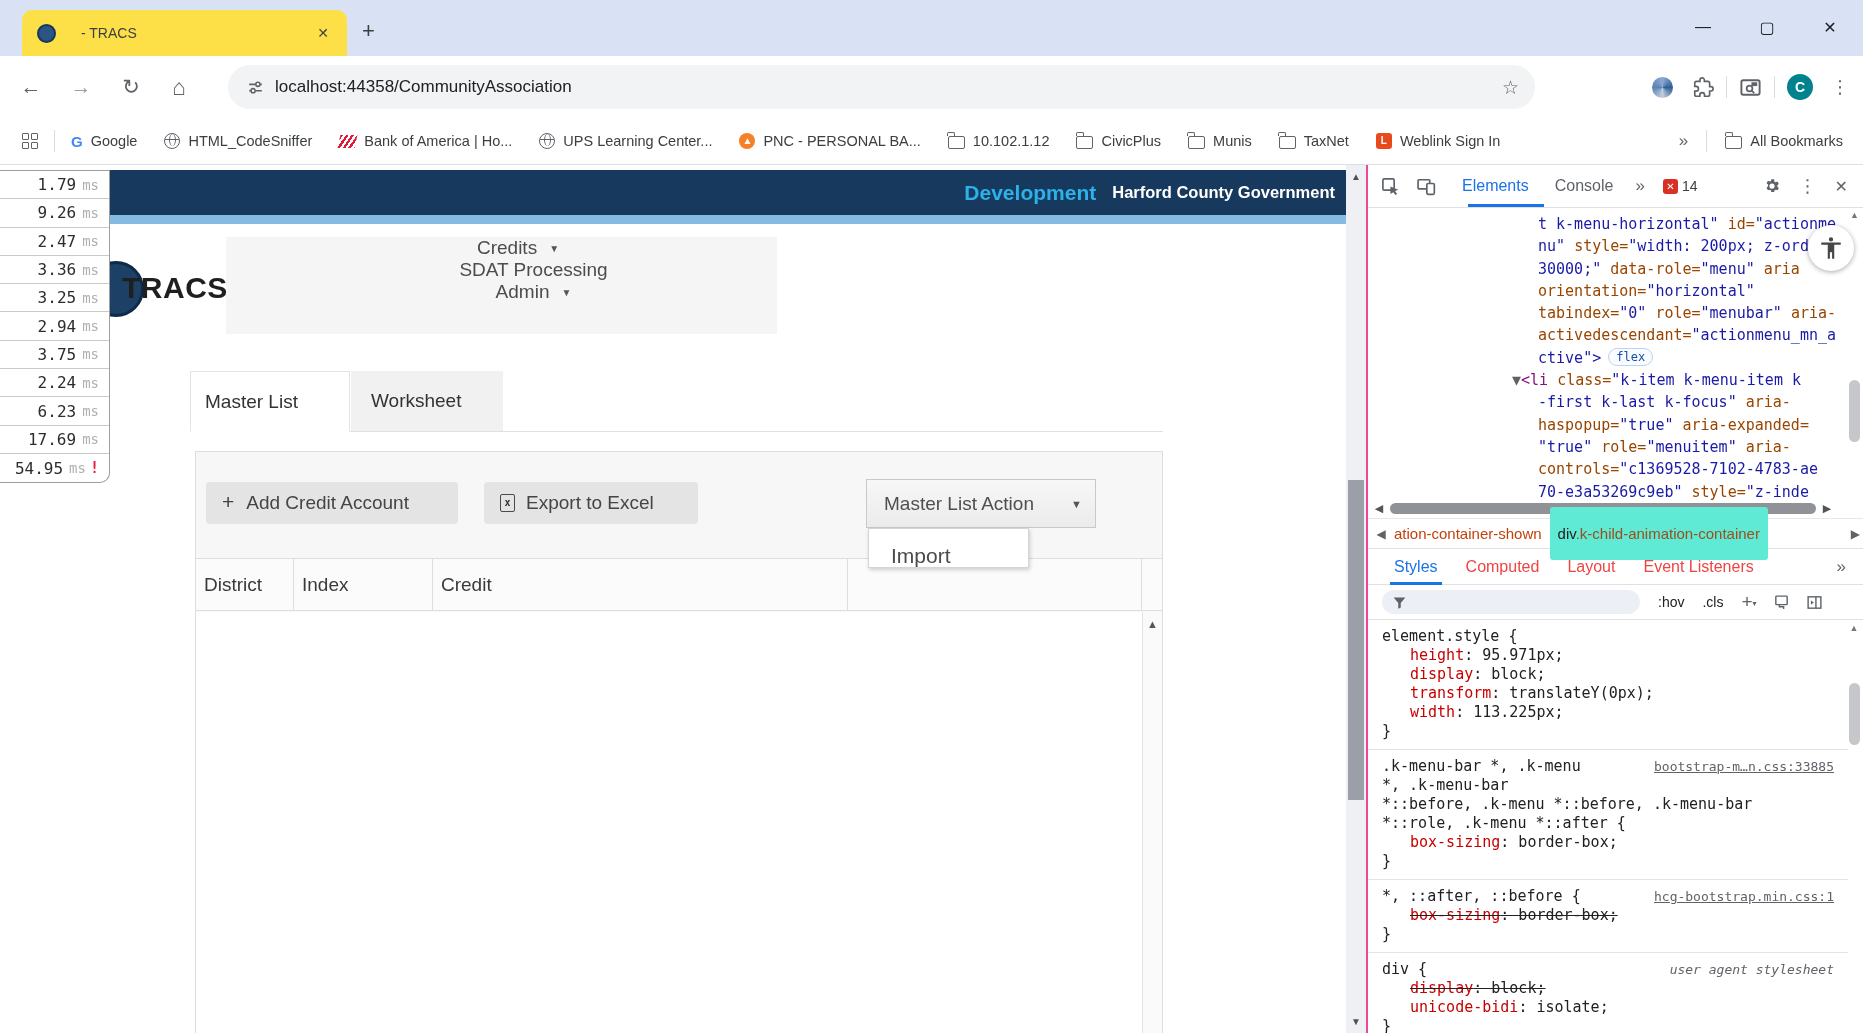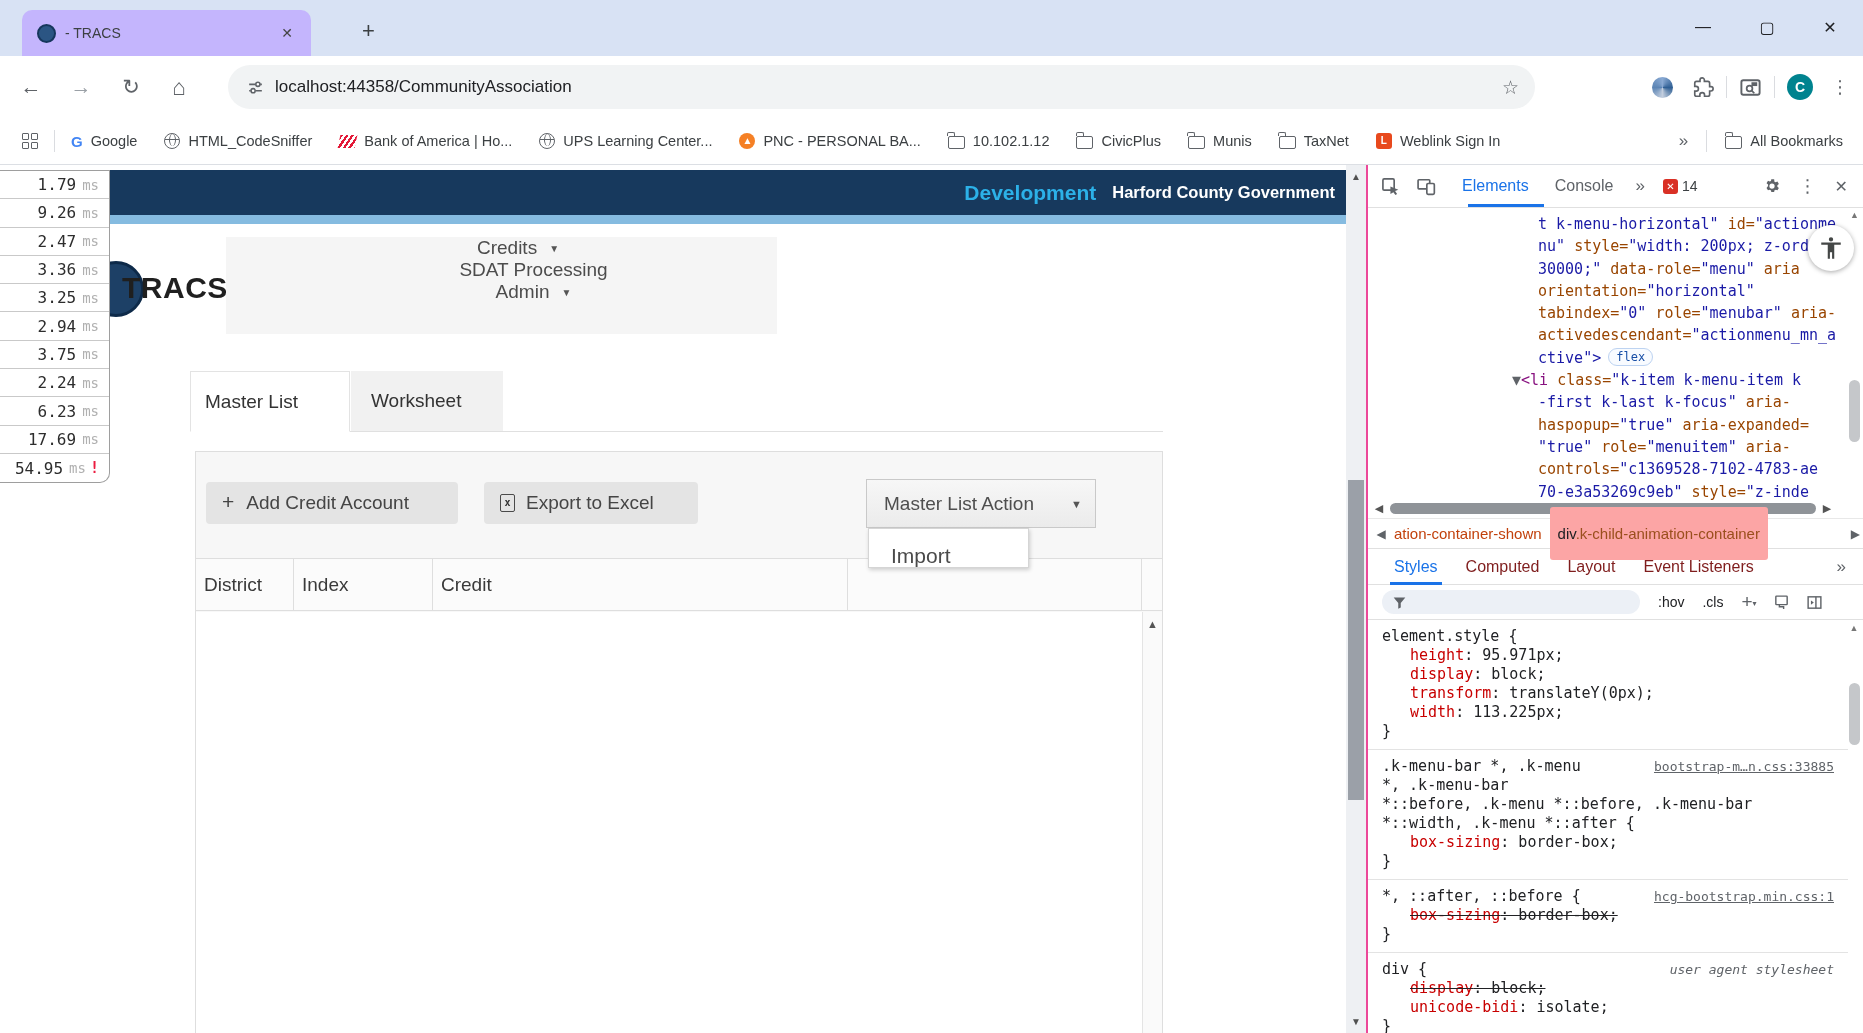--- a/index.html
+++ b/index.html
@@ -2,21 +2,21 @@
 <html><head>
 <meta charset="utf-8">
 <style>
   * { margin:0; padding:0; box-sizing:border-box; }
   html,body { width:1863px; height:1033px; overflow:hidden; }
   body { font-family:"Liberation Sans", sans-serif; background:#fff; color:#202124; }
   #root { position:relative; width:1863px; height:1033px; }
 
   
   #titlebar { position:absolute; left:0; top:0; width:1863px; height:56px; background:#d8e2f4; }
-  .btab { position:absolute; left:22px; top:10px; width:289px; height:46px; background:#c4b5fd; border-radius:10px 10px 0 0; display:flex; align-items:center; }
+  .btab { position:absolute; left:22px; top:10px; width:325px; height:46px; background:#fde047; border-radius:10px 10px 0 0; display:flex; align-items:center;gap:16px; }
   .favicon { width:19px; height:19px; border-radius:50%; background:#2b5583; border:2px solid #16365c; margin-left:15px; }
   .btab-title { font-size:14px; color:#3c4043; margin-left:9px; flex:1; }
   .tab-close { font-size:14px; color:#444; margin-right:14px; width:20px; text-align:center; }
   .newtab { position:absolute; left:362px; top:18px; font-size:22px; color:#3c4043; }
   .winctl { position:absolute; top:18px; font-size:16px; color:#202124; width:30px; text-align:center; }
 
   #toolbar { position:absolute; left:0; top:56px; width:1863px; height:62px; background:#fff; display:flex; align-items:center; }
   .navic { font-size:21px; color:#5f6368; width:34px; text-align:center; flex:0 0 auto; }
   .omnibox { position:absolute; left:228px; top:9px; width:1307px; height:44px; background:#f1f3f4; border-radius:22px; display:flex; align-items:center; }
   .url-text { font-size:17px; color:#202124; margin-left:10px; flex:1; }
@@ -115,27 +115,27 @@
   .dt-vscroll { position:absolute; right:1px; top:45px; width:15px; height:290px; }
   .dt-vup { text-align:center; font-size:9px; color:#777; }
   .dt-vthumb { position:absolute; left:2px; top:170px; width:11px; height:62px; background:#c5c7ca; border-radius:6px; }
   .dt-hscroll { position:absolute; left:0; top:335px; width:496px; height:17px; display:flex; align-items:center; }
   .hs-arrow { font-size:11px; color:#555; width:22px; text-align:center; }
   .hs-thumb { height:11px; border-radius:6px; background:#8f9398; width:426px; }
 
   .crumbbar { position:absolute; left:0; top:353px; width:496px; height:31px; border-top:1px solid #e8e8e8; border-bottom:1px solid #e0e0e0; display:flex; align-items:center; font-size:15px; }
   .crumb-nav { width:26px; text-align:center; color:#5f6368; font-size:12px; }
   .crumb-prev { color:#c2410c; white-space:nowrap; overflow:hidden; }
-  .crumb-sel { background:#fca5a5; border-radius:3px; padding:18px 8px; margin-left:8px; white-space:nowrap; }
+  .crumb-sel { background:#5eead4; border-radius:3px; padding:18px 8px; margin-left:8px; white-space:nowrap; }
   .crumb-tag { color:#202124; }
   .crumb-cls { color:#9a4f1d; }
   .crumb-next { margin-left:auto; color:#5f6368; font-size:12px; padding-right:4px; }
 
   .sidetabs { position:absolute; left:0; top:384px; width:496px; height:36px; border-bottom:1px solid #e0e0e0; display:flex; align-items:center; font-size:16px; }
-  .stab { color:#7f1d1d; margin-left:28px; position:relative; height:36px; display:flex; align-items:center; }
+  .stab { color:#ef4444; margin-left:28px; position:relative; height:36px; display:flex; align-items:center; }
   .stab:first-child { margin-left:26px; }
   .stab.active { color:#1a73e8; }
   .stab.active:after { content:""; position:absolute; left:-4px; right:-4px; bottom:0; height:3px; background:#1a73e8; }
   .stab-chev { margin-left:auto; margin-right:18px; color:#5f6368; font-size:17px; }
 
   .filterrow { position:absolute; left:0; top:420px; width:496px; height:35px; border-bottom:1px solid #e0e0e0; display:flex; align-items:center; }
   .filterpill { margin-left:14px; width:258px; height:24px; background:#ecf0f6; border-radius:12px; display:flex; align-items:center; }
   .f-lbl { font-size:14px; color:#202124; margin-left:18px; }
   .f-plus { font-size:19px; color:#5f6368; margin-left:18px; }
   .f-plus small { font-size:8px; vertical-align:2px; }
@@ -498,21 +498,21 @@
           <div class="pline"><span class="pname">height</span>: 95.971px;</div>
           <div class="pline"><span class="pname">display</span>: block;</div>
           <div class="pline"><span class="pname">transform</span>: translateY(0px);</div>
           <div class="pline"><span class="pname">width</span>: 113.225px;</div>
           <div class="sline">}</div>
         </div>
         <div class="rule">
           <div class="sline"><span class="src">bootstrap-m…n.css:33885</span>.k-menu-bar *, .k-menu</div>
           <div class="sline">*, .k-menu-bar</div>
           <div class="sline">*::before, .k-menu *::before, .k-menu-bar</div>
-          <div class="sline">*::width, .k-menu *::after {</div>
+          <div class="sline">*::role, .k-menu *::after {</div>
           <div class="pline"><span class="pname">box-sizing</span>: border-box;</div>
           <div class="sline">}</div>
         </div>
         <div class="rule">
           <div class="sline"><span class="src">hcg-bootstrap.min.css:1</span>*, ::after, ::before {</div>
           <div class="pline struck"><span class="pname">box-sizing</span>: border-box;</div>
           <div class="sline">}</div>
         </div>
         <div class="rule">
           <div class="sline"><span class="src ua">user agent stylesheet</span>div {</div>

